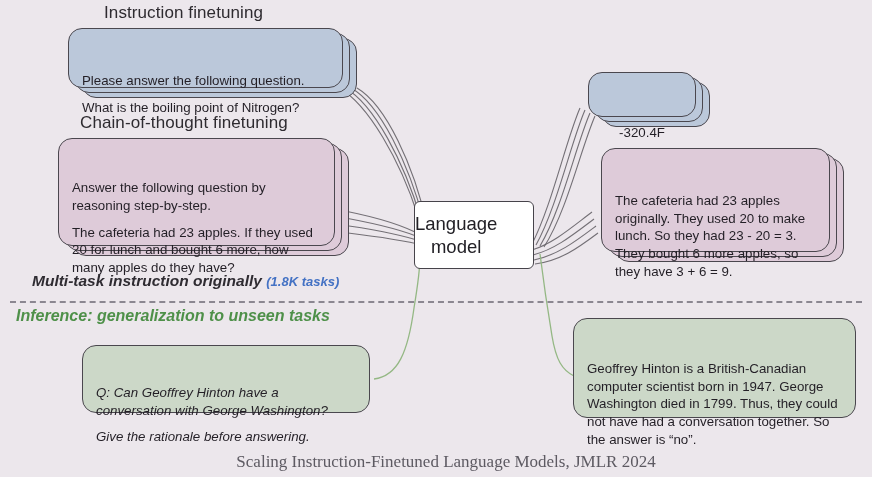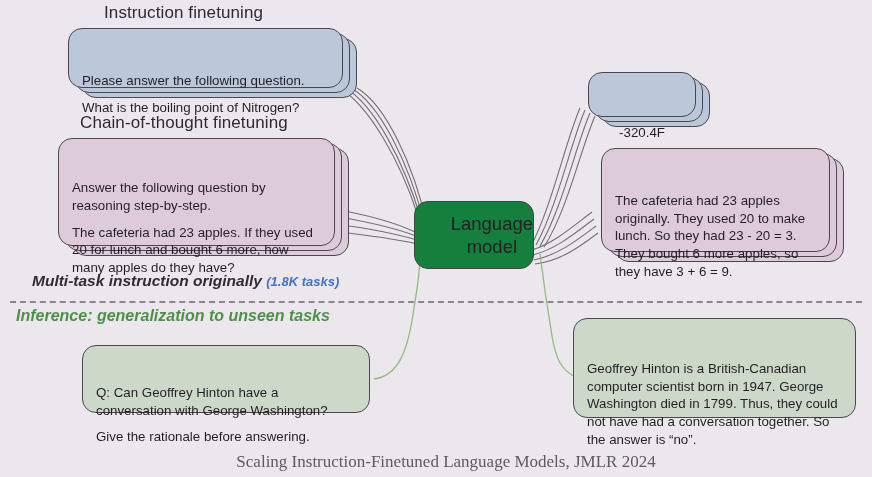--- a/index.html
+++ b/index.html
@@ -126,26 +126,26 @@
     align-items: center;
     justify-content: flex-end;
     text-align: center;
   }
 
   
   .lm-box {
     position: absolute;
     z-index: 5;
     box-sizing: border-box;
-    background: #15803d;
+    background: #ffffff;
     border: 1.8px solid #46434a;
-    border-radius: 14px;
+    border-radius: 6px;
     display: flex;
     align-items: center;
-    justify-content: flex-end;
+    justify-content: flex-start;
     text-align: center;
     color: #222026;
     font-size: 18.5px;
     line-height: 1.25;
   }
 
   
   .footer {
     position: absolute;
     z-index: 4;
@@ -251,21 +251,21 @@
     <span>Multi-task instruction originally</span>
     <span class="tasks">(1.8K tasks)</span>
   </div>
 
   <div class="divider" style="left:10px; top:301px; width:852px;"></div>
 
   <div class="inf-label" style="left:16px; top:307px;">Inference: generalization to unseen tasks</div>
 
   <div class="stack green" style="left:82px; top:345px; width:290px; height:68px;">
     <div class="card front" style="width:288px; height:68px;"></div>
-    <div class="card-text" style="width:288px; height:68px;">
+    <div class="card-text" style="width:288px; height:68px;font-style:italic;">
       <p>Q: Can Geoffrey Hinton have a conversation with George Washington?</p>
       <p>Give the rationale before answering.</p>
     </div>
   </div>
 
   <div class="stack green" style="left:573px; top:318px; width:285px; height:100px;">
     <div class="card front" style="width:283px; height:100px;"></div>
     <div class="card-text" style="width:283px; height:100px;">
       <p>Geoffrey Hinton is a British-Canadian computer scientist born in 1947. George Washington died in 1799. Thus, they could not have had a conversation together. So the answer is “no”.</p>
     </div>

